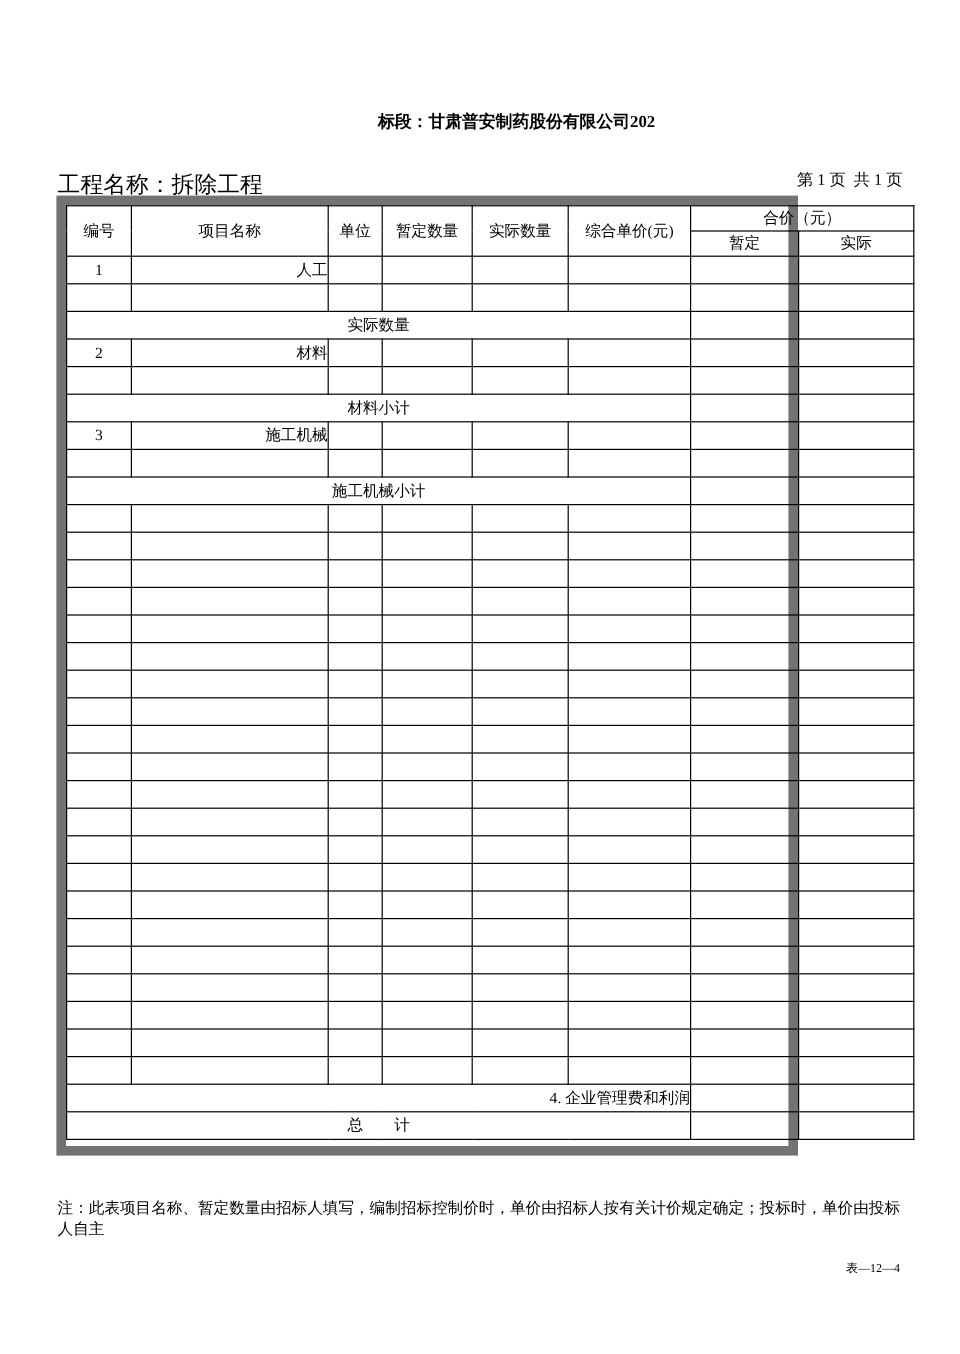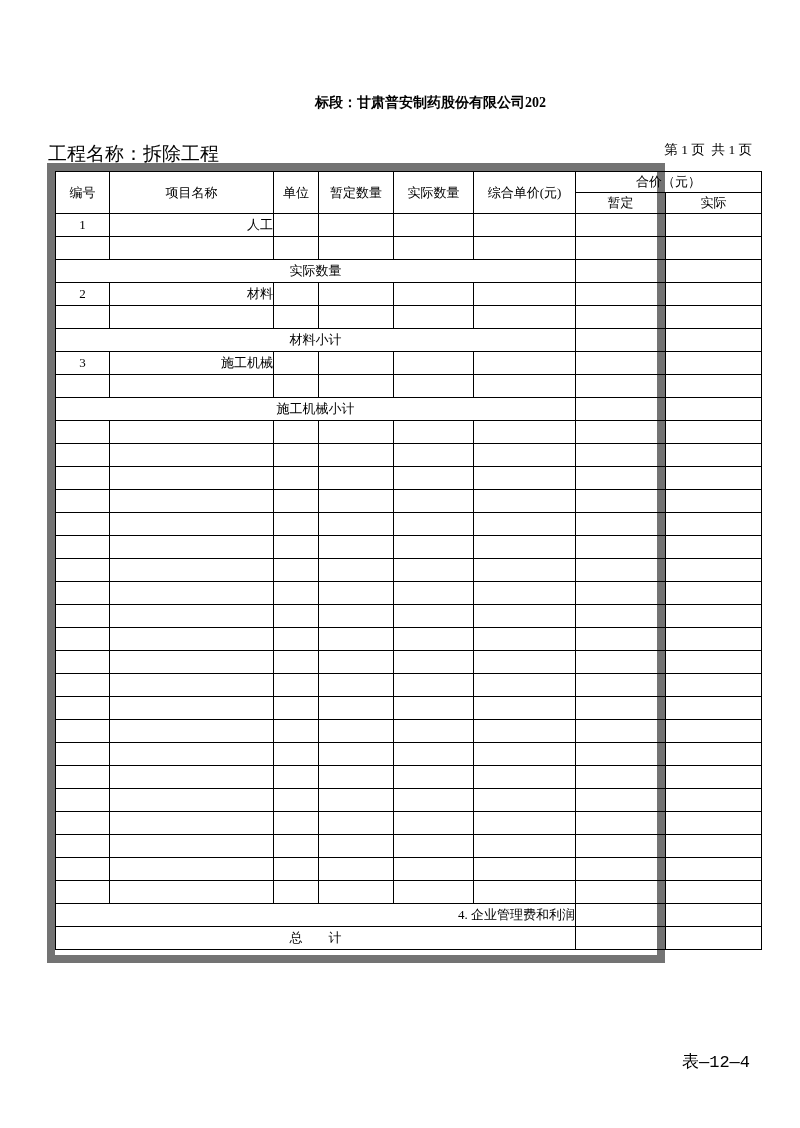--- a/index.html
+++ b/index.html
@@ -54,22 +54,21 @@
   tr.row-item td:first-child { text-align: center; }
   tr.row-section td { height: 27px; }
   tr.row-total td { height: 26px; margin-top: 40px; }
 
   .note {
     position: absolute; top: 998px; left: 48px; width: 706px;
     font-size: 13px; line-height: 17px;
   }
   .form-code {
     position: absolute; top: 1050px; right: 50px;
-    font-size: 17px;
-    font-family: Liberation Mono, monospace;
+    font-size: 10px;
   }
 </style>
 </head>
 <body>
 
 <div class="page">
 
 
   <div class="bid-section">
     <div>标段：甘肃普安制药股份有限公司202</div>
@@ -399,17 +398,18 @@
           <tr class="row-total">
             <td class="c-center" colspan="6">总　　计</td>
             <td></td>
             <td></td>
           </tr>
         </tbody>
     </table>
   </div>
 
   <div class="note">
+    <div>注：此表项目名称、暂定数量由招标人填写，编制招标控制价时，单价由招标人按有关计价规定确定；投标时，单价由投标人自主</div>
   </div>
 
   <div class="form-code">表—12—4</div>
 
 </div>
 
 </body></html>

